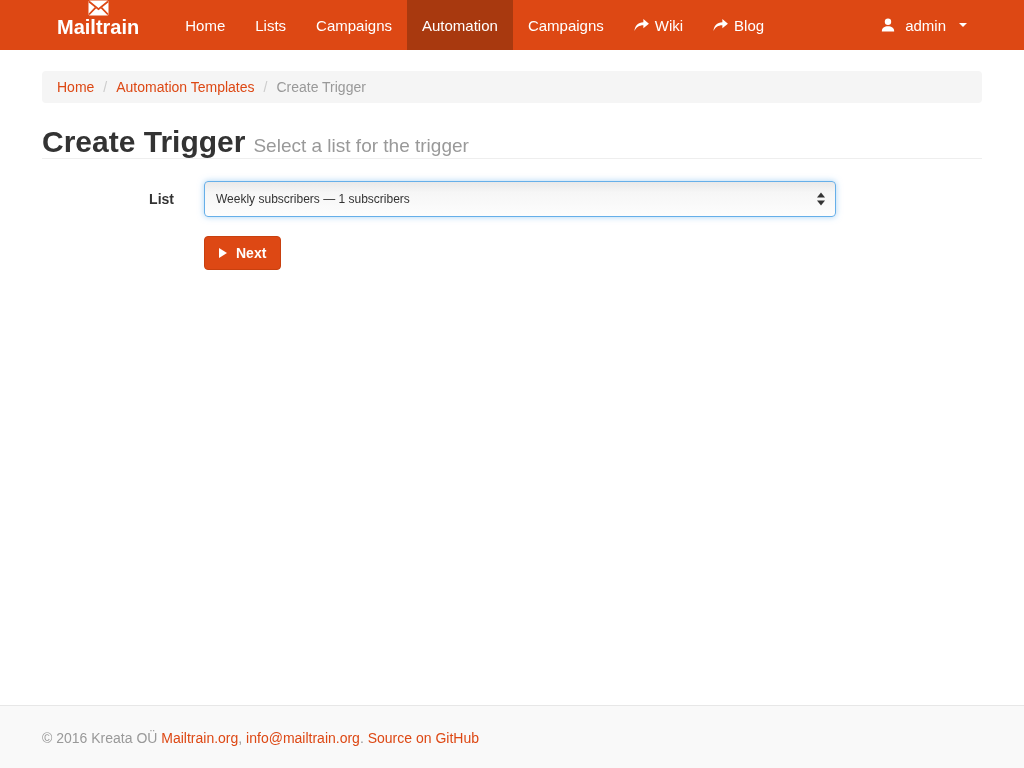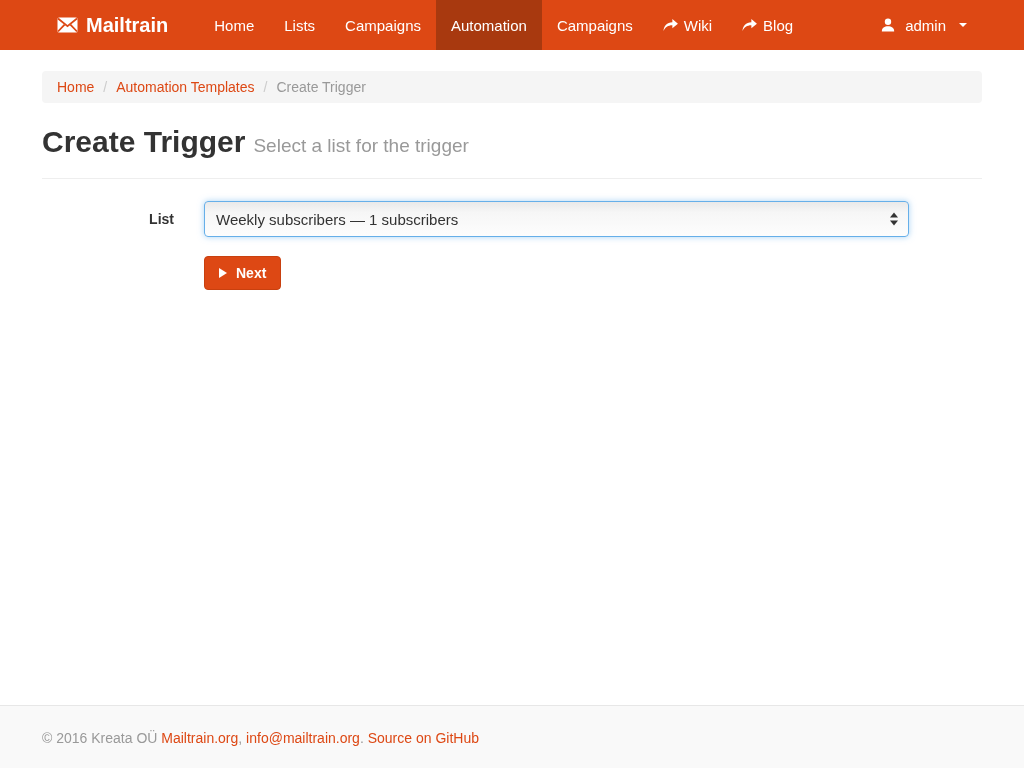--- a/index.html
+++ b/index.html
@@ -17,23 +17,23 @@
   .container { width: 970px; margin: 0 auto; padding: 0 15px; }
 
   
   .navbar {
     background: #DD4814;
     height: 50px;
     width: 100%;
   }
   .navbar .container { display: flex; align-items: stretch; height: 50px; }
   .navbar-brand {
-    display: flex; align-items: center; gap: 8px;
+    display: flex; align-items: center; gap: 0;
     padding: 0 15px; color: #fff; text-decoration: none;
-    font-size: 20px; font-weight: 700; cursor: pointer;
+    font-size: 20px; font-weight: 700; cursor: pointer; flex-direction: column;
   }
   .nav { display: flex; list-style: none; margin-left: 16px; }
   .nav a {
     display: flex; align-items: center; gap: 6px; height: 50px;
     padding: 0 15px; color: #fff; text-decoration: none; font-size: 15px;
     cursor: pointer;
   }
   .nav a.active { background: #A8390F; }
   .navbar-user {
     margin-left: auto; display: flex; align-items: center; gap: 10px;
@@ -56,49 +56,48 @@
     font-size: 14px;
     display: flex; align-items: center; gap: 9px;
     list-style: none;
   }
   .breadcrumb a { color: #DD4814; text-decoration: none; cursor: pointer; }
   .breadcrumb .sep { color: #ccc; }
   .breadcrumb .active { color: #999; }
 
   .page-header {
     margin: 22px 0 0 0;
-    padding-bottom: 20px;
     border-bottom: 1px solid #eee;
   }
   .page-header h2 {
     font-size: 30px; font-weight: 700; color: #333;
     line-height: 1.1;
   }
   .page-header small {
     font-size: 19px; font-weight: 400; color: #999; margin-left: 8px;
   }
 
   
   .form-horizontal { margin-top: 22px; }
   .form-group { display: flex; margin-bottom: 19px; }
   .control-label {
     width: 132px; margin-right: 30px; text-align: right;
     font-size: 14px; font-weight: 700; color: #333; padding-top: 10px;
   }
   .control-col { flex: 1; }
   .select-box {
     position: relative;
-    height: 36px; width: 705px;
+    height: 36px; width: 632px;
     border: 1px solid #66afe9;
     border-radius: 4px;
     background: linear-gradient(to bottom, #e9e9e9 0%, #f6f6f6 30%, #fdfdfd 100%);
     box-shadow: 0 0 6px rgba(102,175,233,0.55);
     display: flex; align-items: center;
     padding: 0 26px 0 11px;
-    font-size: 15px; color: #333;
+    font-size: 12px; color: #333;
     cursor: pointer;
   }
   .select-arrows {
     position: absolute; right: 10px; top: 50%; transform: translateY(-50%);
     display: flex; flex-direction: column; gap: 3px;
   }
   .arrow-up {
     width: 0; height: 0;
     border-left: 4px solid transparent; border-right: 4px solid transparent;
     border-bottom: 5px solid #333;

